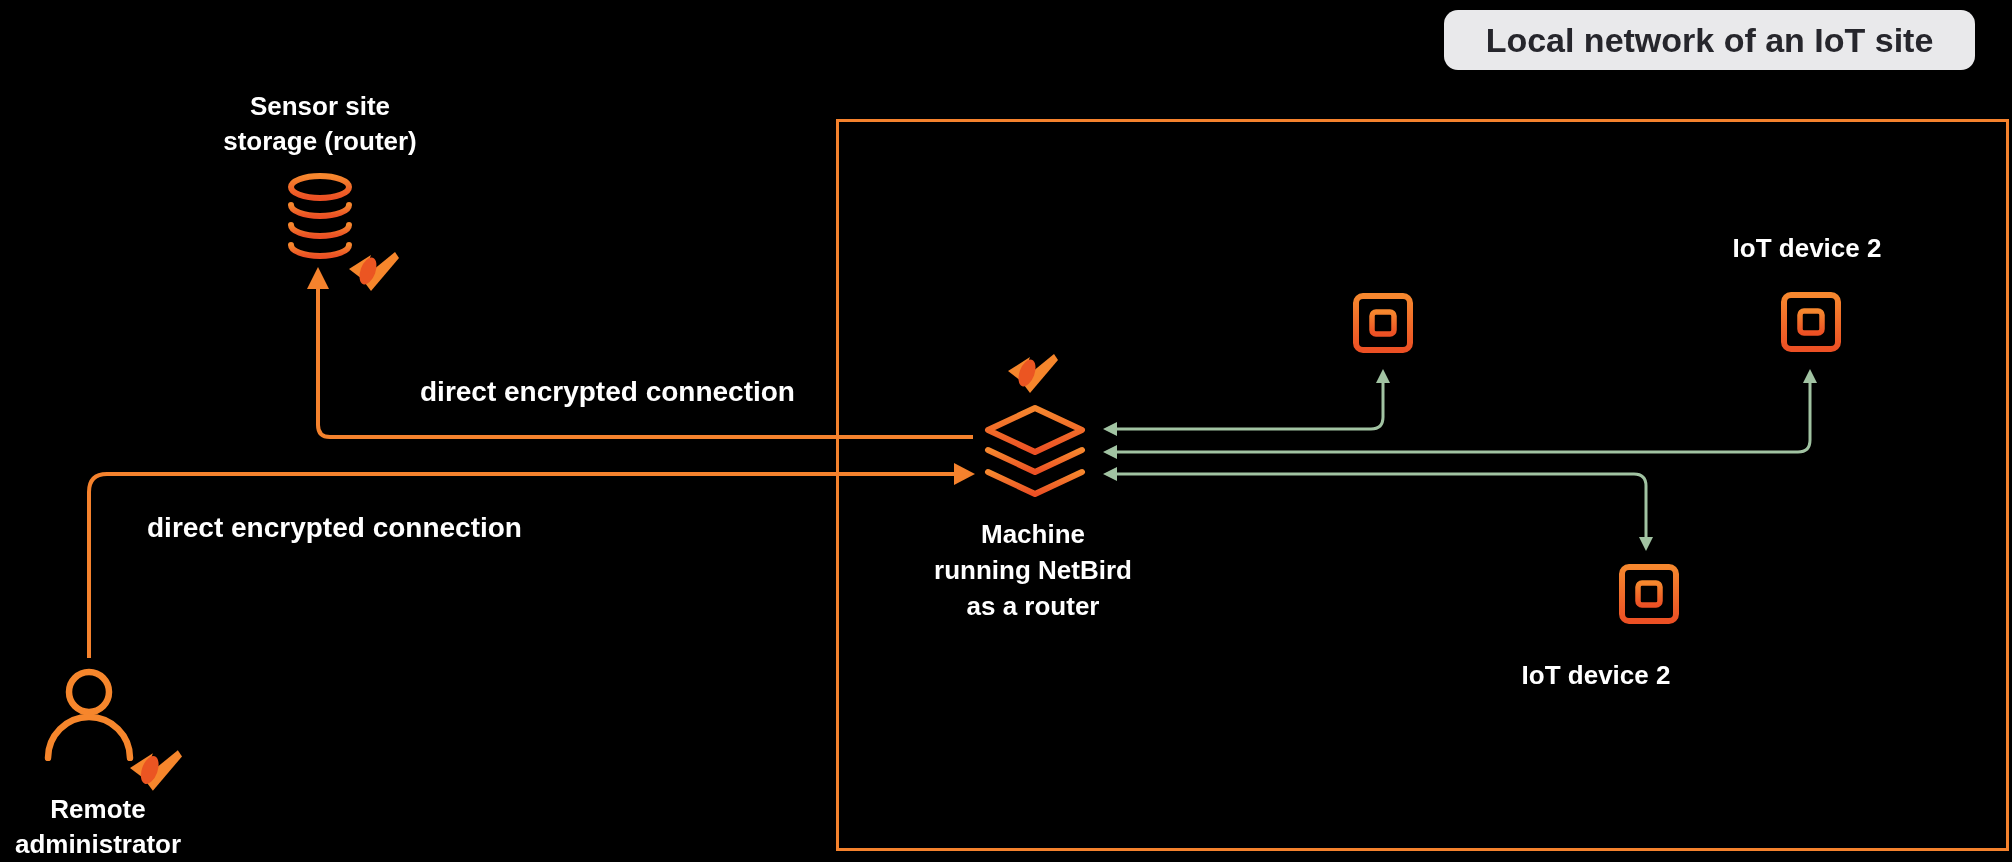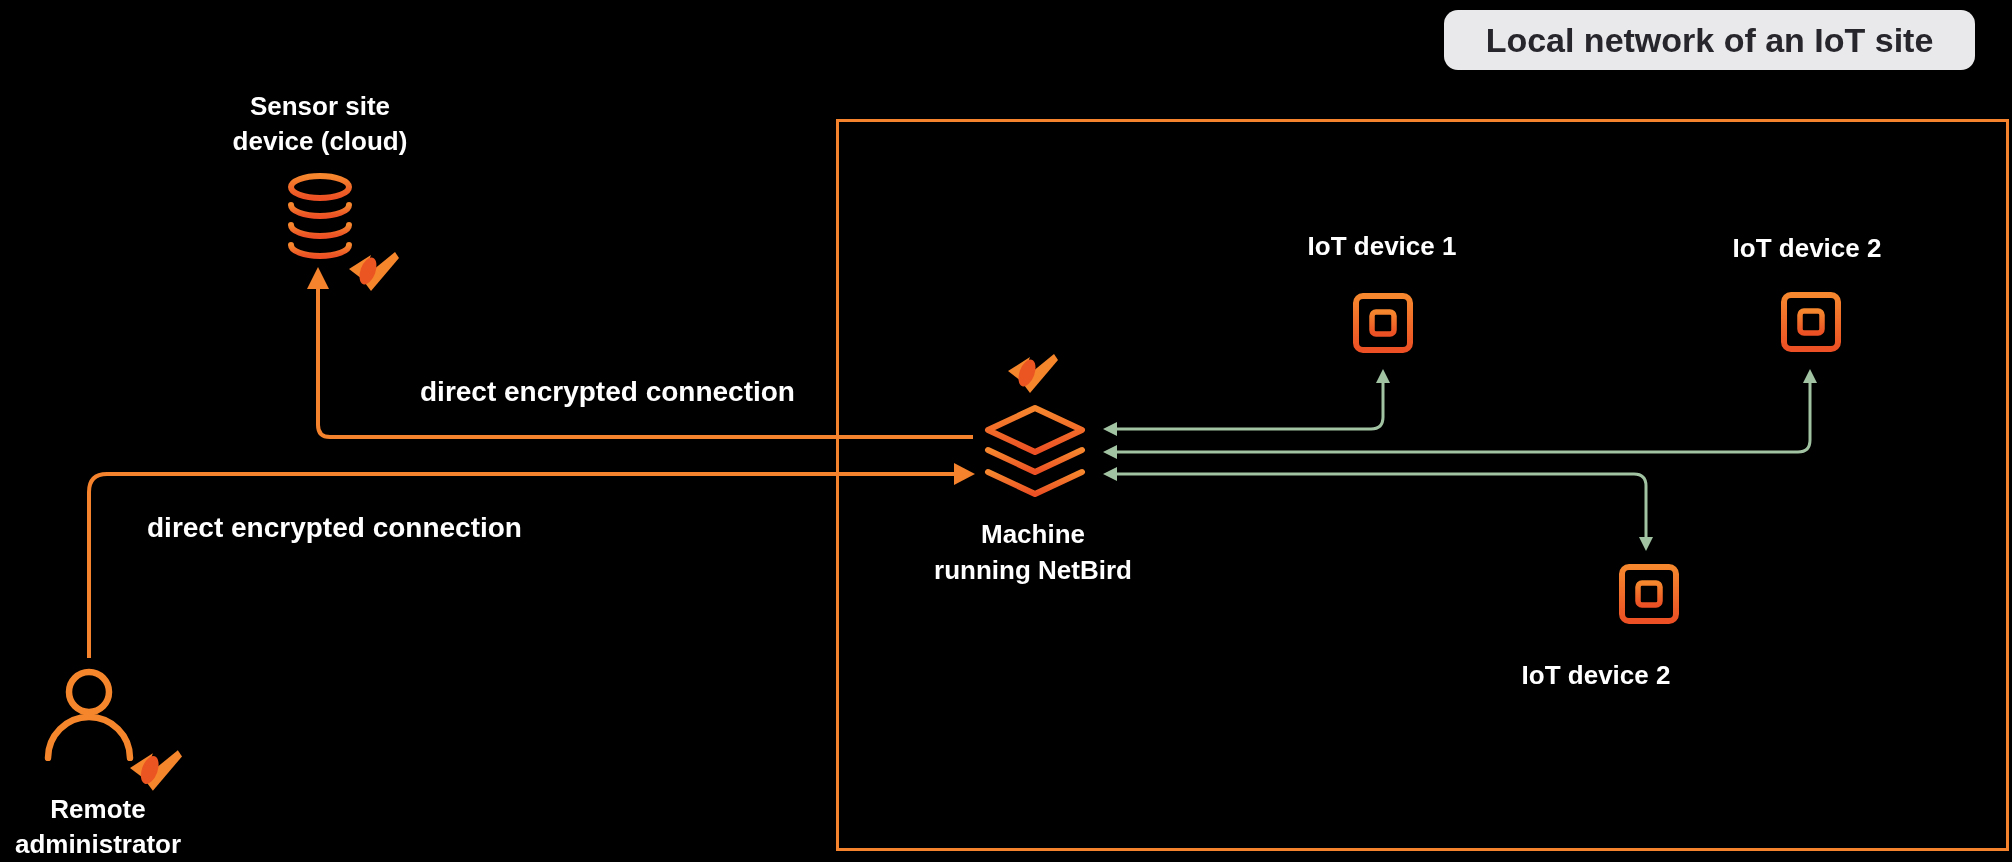--- a/index.html
+++ b/index.html
@@ -104,21 +104,21 @@
     <path class="wire-green" d="M1117,474 H1634 Q1646,474 1646,486 V537"></path>
     <polygon class="head-green" points="1103,474 1117,467 1117,481"></polygon>
     <polygon class="head-green" points="1646,551 1639,537 1653,537"></polygon>
   </svg>
 
   <div class="conn-label lbl-conn1">direct encrypted connection</div>
   <div class="conn-label lbl-conn2">direct encrypted connection</div>
 
   <div class="node-label lbl-storage">
     <div>Sensor site</div>
-    <div>device (cloud)</div>
+    <div>storage (router)</div>
   </div>
   <svg class="icon-svg svg-db" width="70" height="92" viewBox="0 0 70 92">
     <ellipse class="grad-stroke" cx="35" cy="16" rx="29" ry="11" stroke-width="6"></ellipse>
     <path class="grad-stroke" d="M6,34 A29,11 0 0 0 64,34" stroke-width="6" stroke-linecap="round"></path>
     <path class="grad-stroke" d="M6,54 A29,11 0 0 0 64,54" stroke-width="6" stroke-linecap="round"></path>
     <path class="grad-stroke" d="M6,74 A29,11 0 0 0 64,74" stroke-width="6" stroke-linecap="round"></path>
   </svg>
   <svg class="icon-svg svg-logo-storage" width="50" height="40" viewBox="0 0 50 40">
     <polygon fill="#F6862C" points="0,17 22,3 13,27"></polygon>
     <polygon fill="#F6862C" points="13,27 46,0 50,6 22,39"></polygon>
@@ -145,23 +145,23 @@
     <ellipse fill="#EB5522" cx="19" cy="19" rx="7.5" ry="14" transform="rotate(20 19 19)"></ellipse>
   </svg>
   <svg class="icon-svg svg-layers" width="104" height="100" viewBox="0 0 104 100">
     <polygon class="grad-stroke" points="52,6 99,28 52,50 5,28" stroke-width="6" stroke-linejoin="round"></polygon>
     <polyline class="grad-stroke" points="5,48 52,70 99,48" stroke-width="6" stroke-linejoin="round" stroke-linecap="round"></polyline>
     <polyline class="grad-stroke" points="5,70 52,92 99,70" stroke-width="6" stroke-linejoin="round" stroke-linecap="round"></polyline>
   </svg>
   <div class="node-label lbl-machine">
     <div>Machine</div>
     <div>running NetBird</div>
-  </div>
-
-  <div class="node-label lbl-iot1">IoT device 1</div>
+    <div>as a router</div>
+  </div>
+
   <svg class="icon-svg svg-chip1" width="80" height="80" viewBox="0 0 80 80">
     <rect class="grad-stroke" x="13" y="13" width="54" height="54" rx="7" stroke-width="6"></rect>
     <rect class="grad-stroke" x="29" y="29" width="22" height="22" rx="4" stroke-width="5.5"></rect>
     <g class="grad-stroke" stroke-width="6" stroke-linecap="round">
       <path d="M30,3 V11"></path>
         <path d="M50,3 V11"></path>
       <path d="M30,69 V77"></path>
         <path d="M50,69 V77"></path>
       <path d="M3,30 H11"></path>
         <path d="M3,50 H11"></path>

